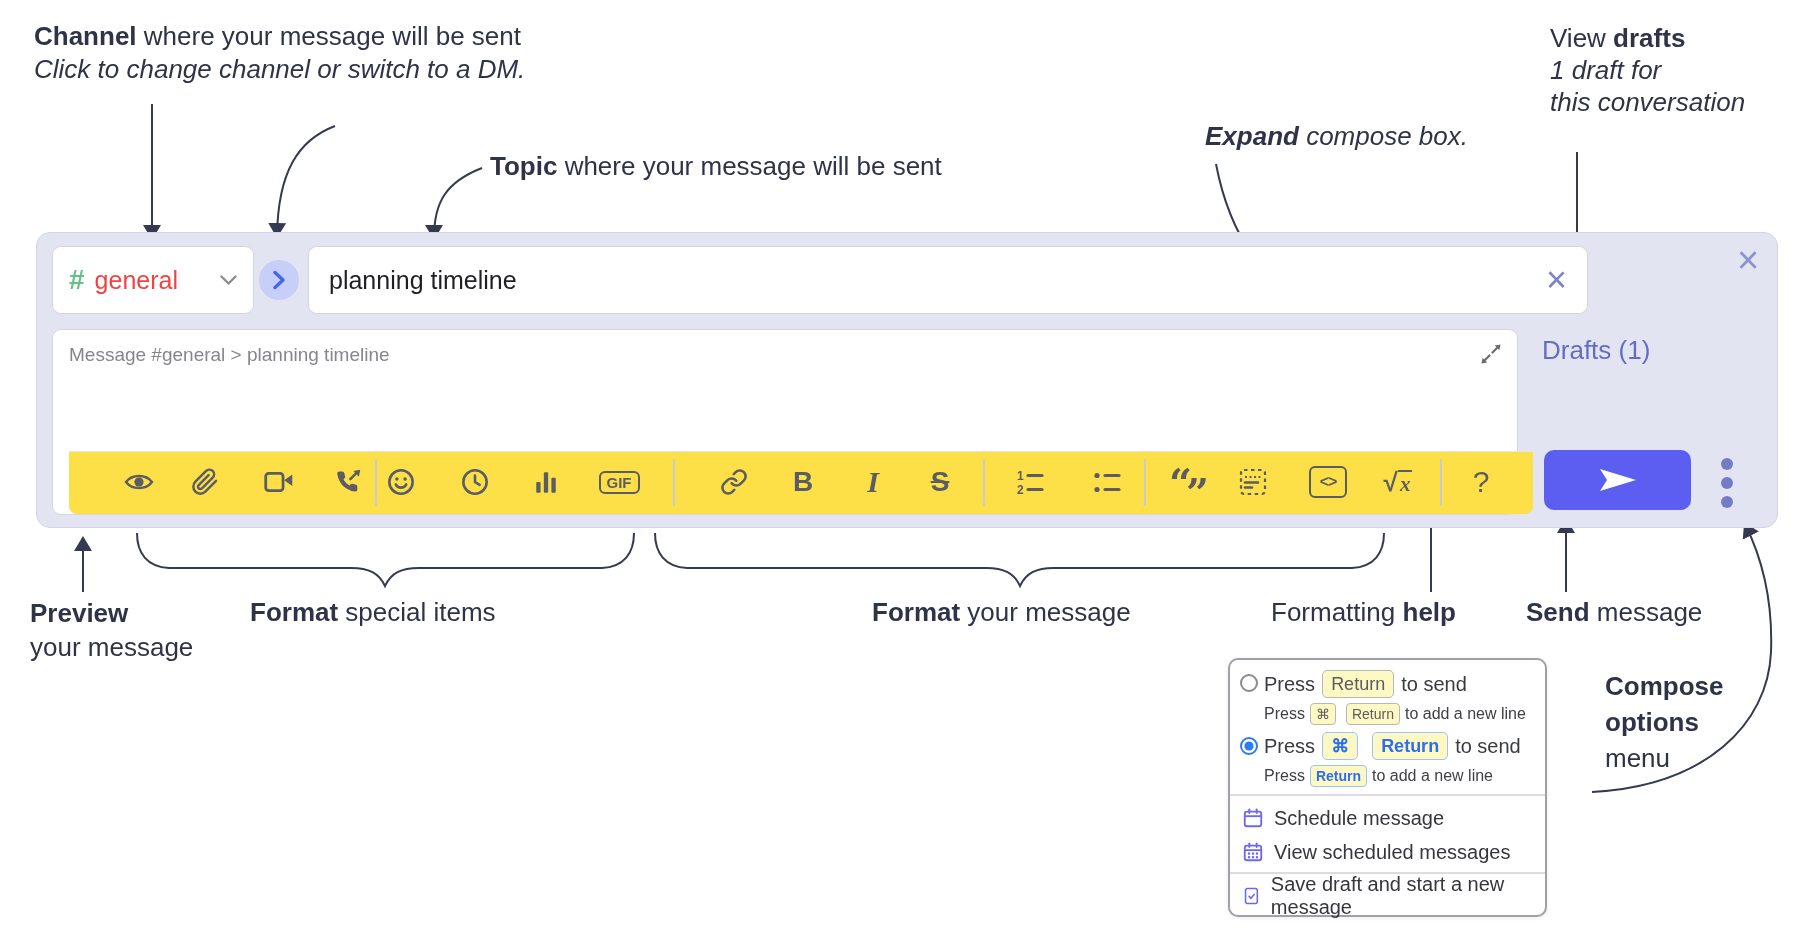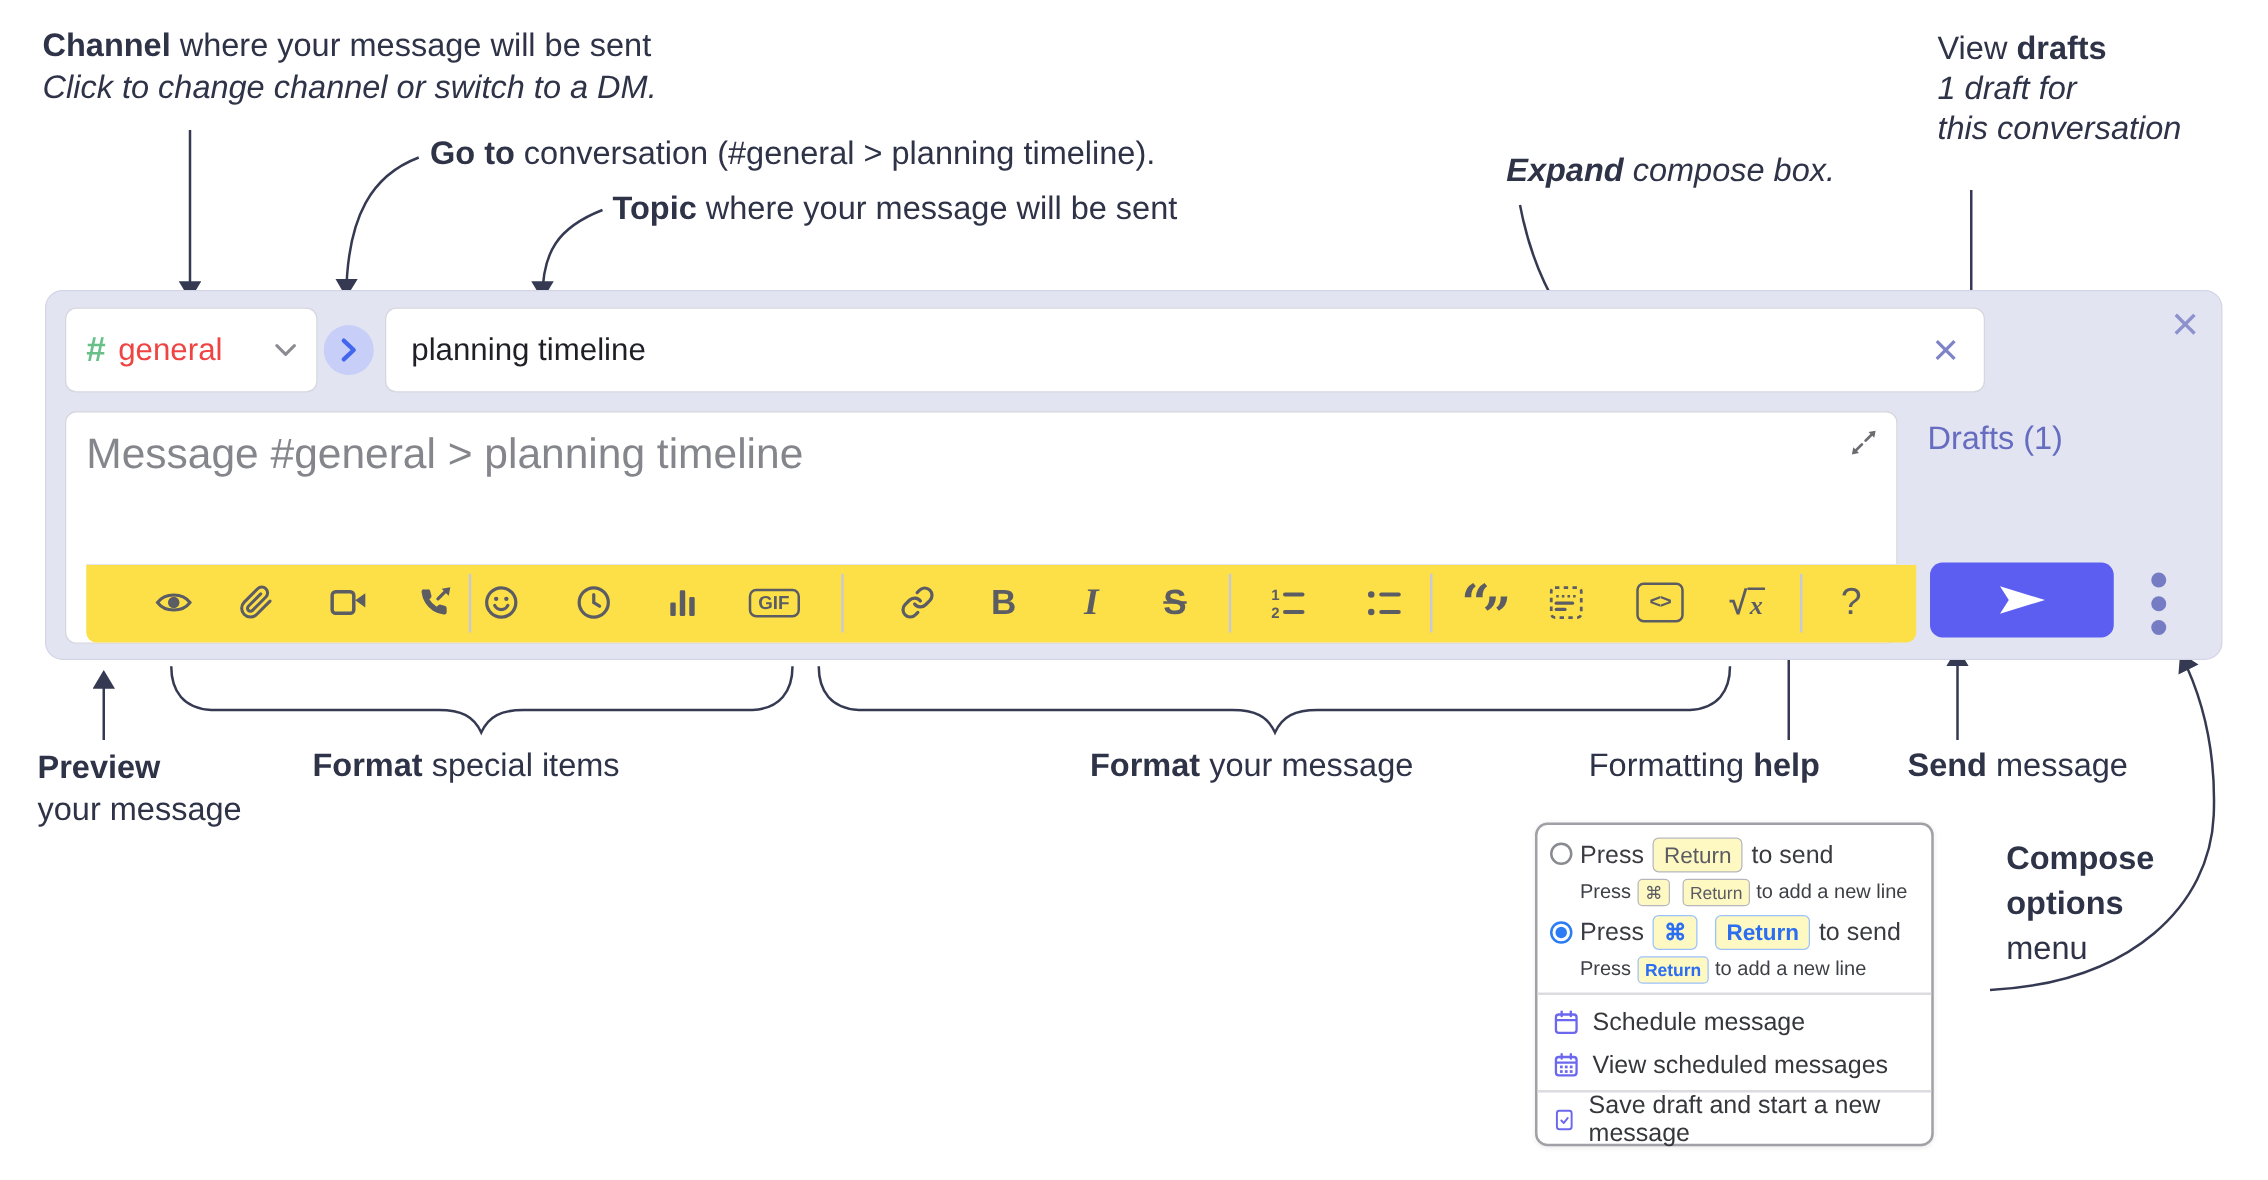--- a/index.html
+++ b/index.html
@@ -17,21 +17,21 @@
   .chan-pick{left:15px;top:13px;width:202px;height:68px;display:flex;align-items:center;gap:10px;padding:0 16px;cursor:pointer;}
   .hash{color:#68c088;font-size:28px;font-weight:700;}
   .chan-name{font-size:25px;color:#ef4444;font-weight:500;}
   .circlebtn{position:absolute;left:222px;top:27px;width:40px;height:40px;border-radius:50%;
              background:#c7cef7;display:flex;align-items:center;justify-content:center;cursor:pointer;}
   .topic-box{left:271px;top:13px;width:1280px;height:68px;display:flex;align-items:center;padding:0 20px;}
   .topic-text{font-size:25px;color:#1f1f26;font-weight:500;flex:1;}
   .xbtn{font-size:36px;color:#7d83c6;line-height:1;cursor:pointer;font-weight:400;}
   .close-x{position:absolute;left:1700px;top:8px;font-size:38px;color:#8d92cd;cursor:pointer;line-height:1;}
   .msgbox{left:15px;top:96px;width:1466px;height:186px;}
-  .placeholder{position:absolute;left:16px;top:14px;font-size:34px;color:#85868c;}
+  .placeholder{position:absolute;left:16px;top:14px;font-size:19px;color:#85868c;}
   .expand-ic{position:absolute;right:14px;top:12px;cursor:pointer;}
   .tbar{position:absolute;left:16px;bottom:0;width:100%;height:62px;background:#fde047;
         border-top:1.5px solid #e4e5ea;border-radius:0 0 8px 8px;}
   .tbtn{position:absolute;top:6px;width:48px;height:48px;display:flex;align-items:center;justify-content:center;
         color:#5b5c64;cursor:pointer;}
   .tdiv{position:absolute;top:7px;width:2px;height:47px;background:#c9cad2;}
   .bold-b{font-size:28px;font-weight:800;}
   .ital-i{font-family:"Liberation Serif",serif;font-style:italic;font-size:30px;font-weight:600;}
   .strike-s{font-size:28px;font-weight:600;text-decoration:line-through;}
   .gifbox{border:2.5px solid #5b5c64;border-radius:6px;padding:1px 6px;font-size:15px;font-weight:700;}
@@ -84,23 +84,20 @@
       <path d="M137,533 C137,553 147,567 169,568 L351,568 C369,568 379,573 385,586 C391,573 401,568 419,568 L602,568 C624,567 634,553 634,533"></path>
       <path d="M655,533 C655,553 665,567 687,568 L986,568 C1004,568 1014,573 1020,586 C1026,573 1036,568 1054,568 L1352,568 C1374,567 1384,553 1384,533"></path>
     </g>
   </svg>
 
   <div class="abs note" style="left:34px;top:20px;">
     <div><b>Channel</b><span> where your message will be sent</span></div>
     <div><i>Click to change channel or switch to a DM.</i></div>
   </div>
 
-  <div class="abs note" style="left:344px;top:106px;">
-    <b>Go to</b><span> conversation (#general &gt; planning timeline).</span>
-  </div>
 
   <div class="abs note" style="left:490px;top:150px;">
     <b>Topic</b><span> where your message will be sent</span>
   </div>
 
   <div class="abs note" style="left:1205px;top:120px;font-style:italic;">
     <b>Expand</b><span> compose box.</span>
   </div>
 
   <div class="abs note" style="left:1550px;top:22px;line-height:32px;">

